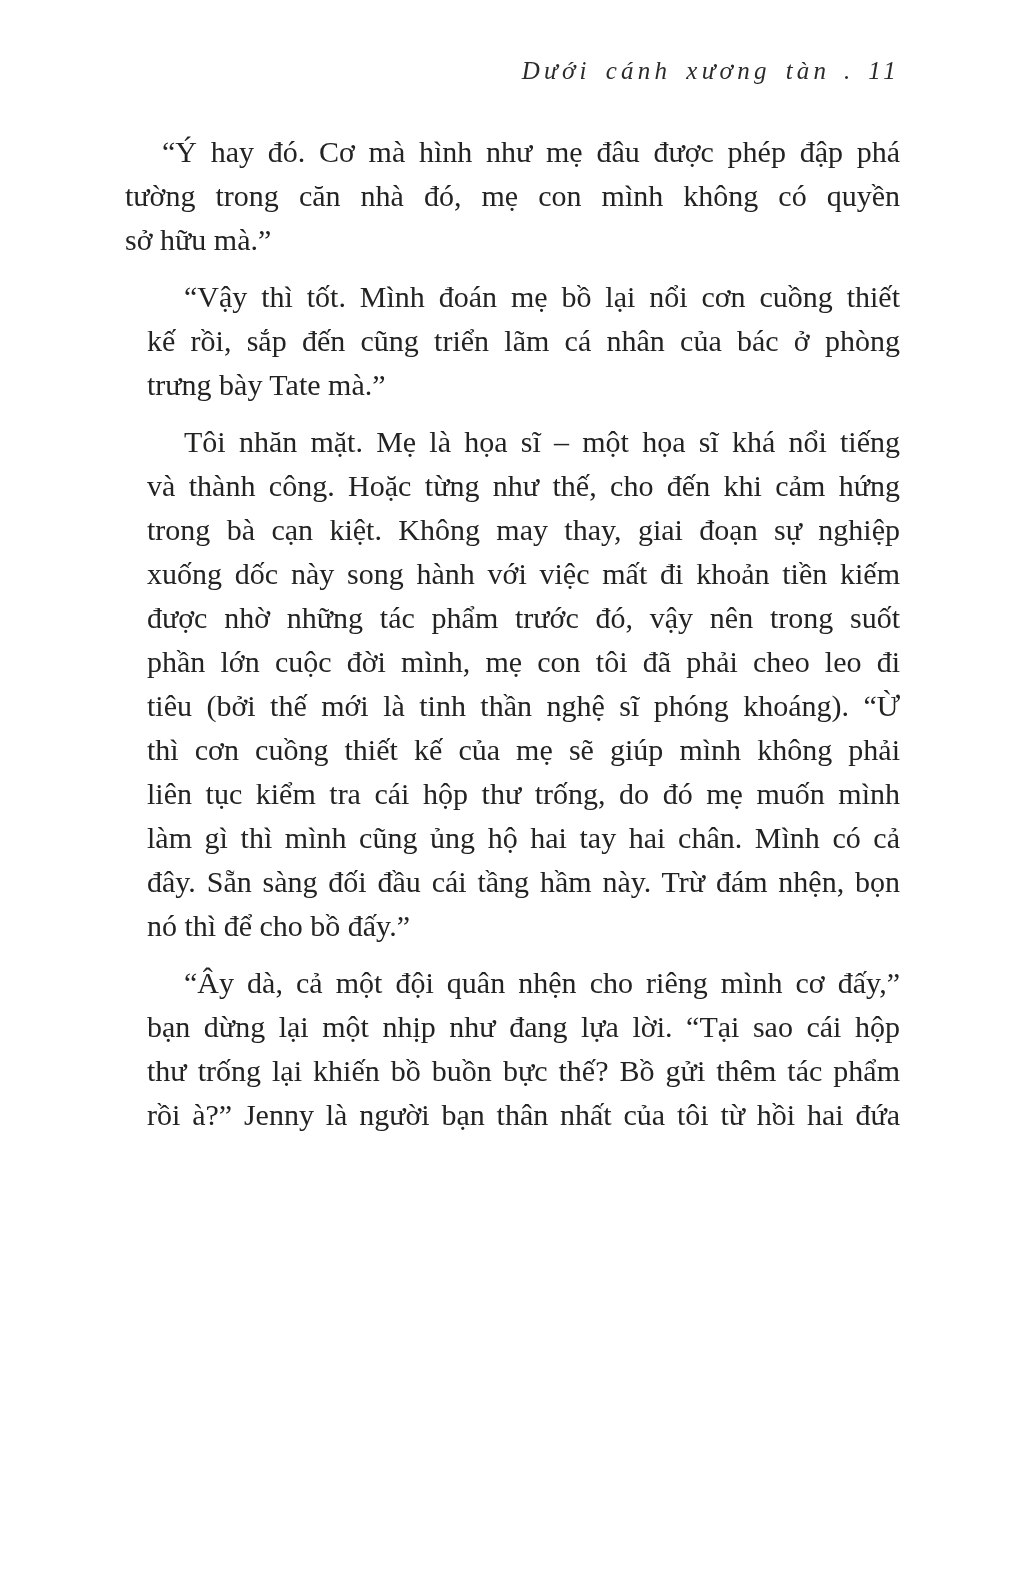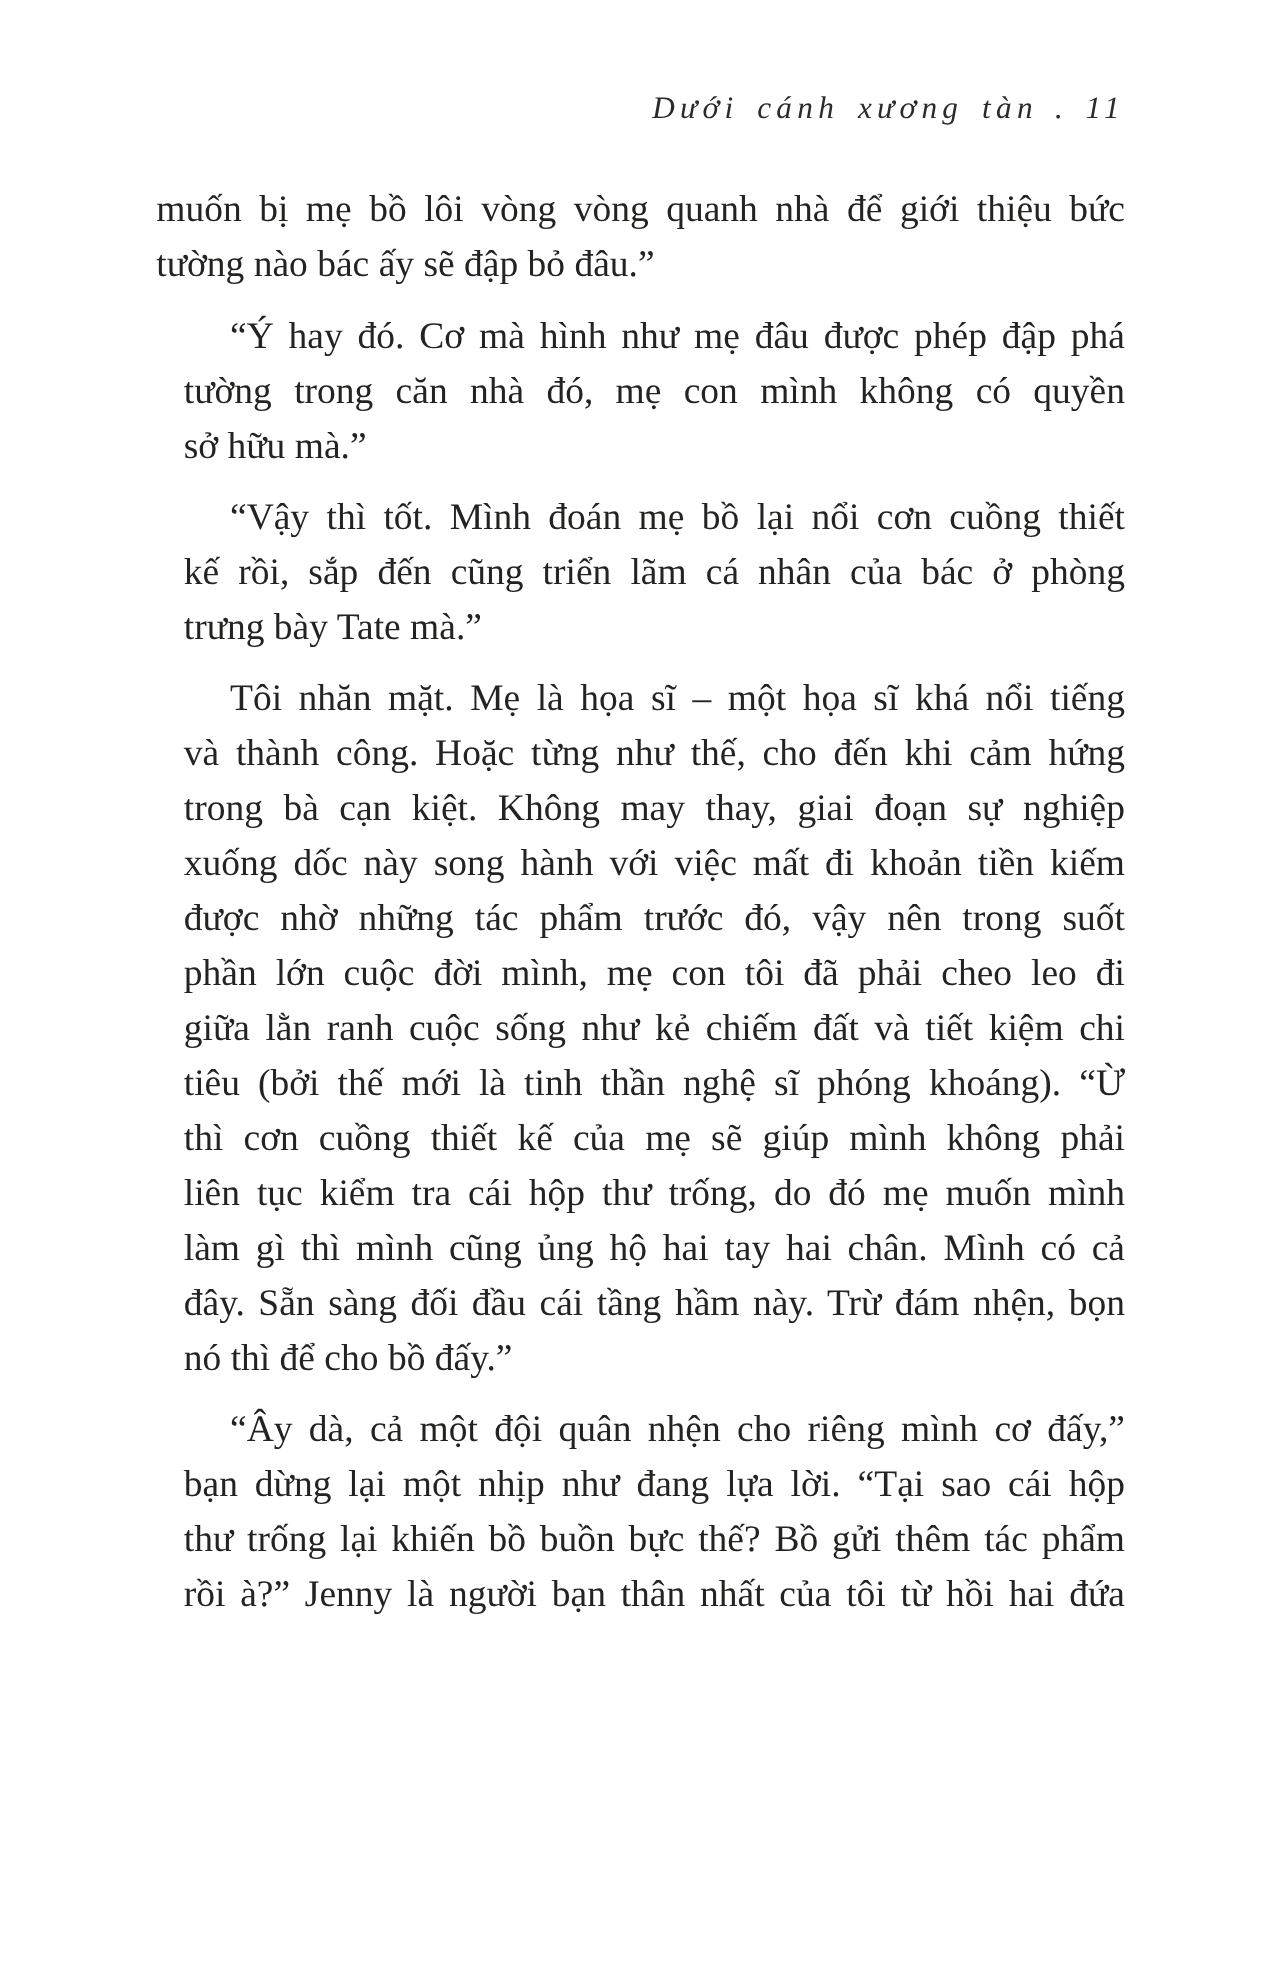--- a/index.html
+++ b/index.html
@@ -7,21 +7,21 @@
     width: 1024px;
     height: 1575px;
     background: #ffffff;
     font-family: "Liberation Serif", "DejaVu Serif", serif;
     overflow: hidden;
   }
   .page {
     box-sizing: border-box;
     width: 1024px;
     height: 1575px;
-    padding: 72px 124px 0 125px;
+    padding: 56px 124px 0 125px;
     background: #ffffff;
   }
   .running-header {
     text-align: right;
     font-style: italic;
     font-size: 25px;
     line-height: 30px;
     letter-spacing: 0.17em;
     word-spacing: 0.18em;
     color: #2b2b29;
@@ -48,41 +48,36 @@
 <body style="background: rgb(255, 255, 255);">
 
 <div class="page">
 
   <div class="running-header">
     <span>Dưới cánh xương tàn</span><span class="sep">.</span><span>11</span>
   </div>
 
   <div class="page-text" style="color: rgb(35, 35, 33);">
       <div class="paragraph">
-        <div class="line">muốn bị mẹ bồ lôi vòng vòng quanh nhà để giới thiệu bức</div>
-        <div class="line last">tường nào bác ấy sẽ đập bỏ đâu.”</div>
-      </div>
-      <div class="paragraph">
         <div class="line first-indent">“Ý hay đó. Cơ mà hình như mẹ đâu được phép đập phá</div>
         <div class="line">tường trong căn nhà đó, mẹ con mình không có quyền</div>
         <div class="line last">sở hữu mà.”</div>
       </div>
       <div class="paragraph">
         <div class="line first-indent">“Vậy thì tốt. Mình đoán mẹ bồ lại nổi cơn cuồng thiết</div>
         <div class="line">kế rồi, sắp đến cũng triển lãm cá nhân của bác ở phòng</div>
         <div class="line last">trưng bày Tate mà.”</div>
       </div>
       <div class="paragraph">
         <div class="line first-indent">Tôi nhăn mặt. Mẹ là họa sĩ – một họa sĩ khá nổi tiếng</div>
         <div class="line">và thành công. Hoặc từng như thế, cho đến khi cảm hứng</div>
         <div class="line">trong bà cạn kiệt. Không may thay, giai đoạn sự nghiệp</div>
         <div class="line">xuống dốc này song hành với việc mất đi khoản tiền kiếm</div>
         <div class="line">được nhờ những tác phẩm trước đó, vậy nên trong suốt</div>
         <div class="line">phần lớn cuộc đời mình, mẹ con tôi đã phải cheo leo đi</div>
-        <div class="line">giữa lằn ranh cuộc sống như kẻ chiếm đất và tiết kiệm chi</div>
         <div class="line">tiêu (bởi thế mới là tinh thần nghệ sĩ phóng khoáng). “Ừ</div>
         <div class="line">thì cơn cuồng thiết kế của mẹ sẽ giúp mình không phải</div>
         <div class="line">liên tục kiểm tra cái hộp thư trống, do đó mẹ muốn mình</div>
         <div class="line">làm gì thì mình cũng ủng hộ hai tay hai chân. Mình có cả</div>
         <div class="line">đây. Sẵn sàng đối đầu cái tầng hầm này. Trừ đám nhện, bọn</div>
         <div class="line last">nó thì để cho bồ đấy.”</div>
       </div>
       <div class="paragraph">
         <div class="line first-indent">“Ây dà, cả một đội quân nhện cho riêng mình cơ đấy,”</div>
         <div class="line">bạn dừng lại một nhịp như đang lựa lời. “Tại sao cái hộp</div>

